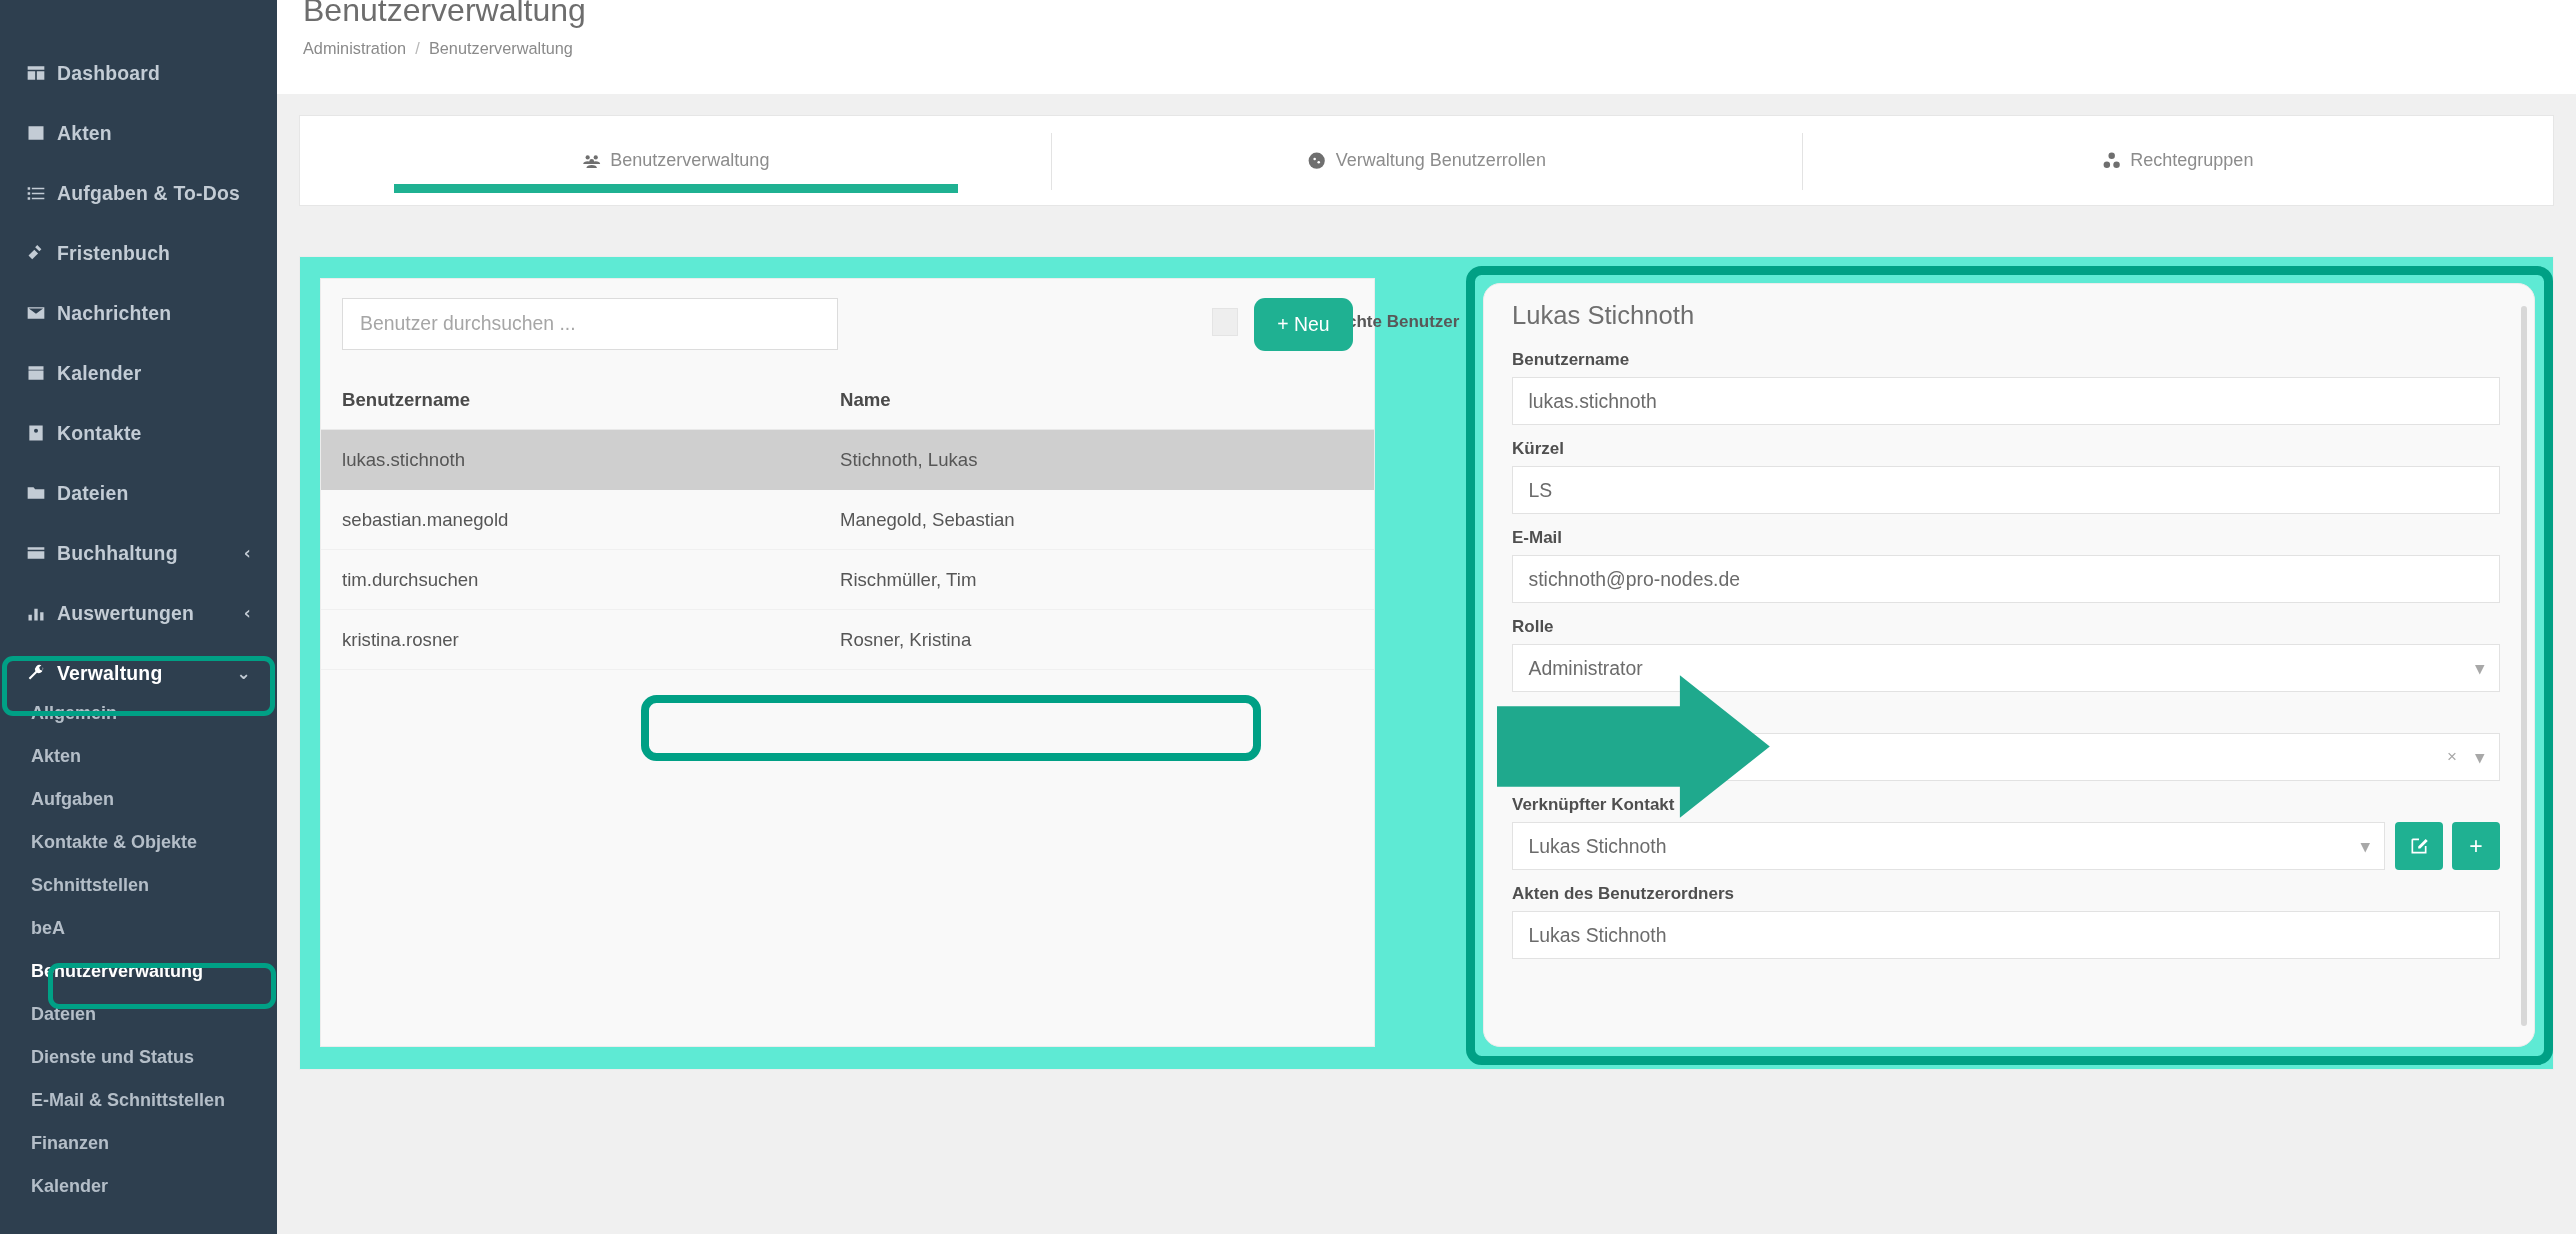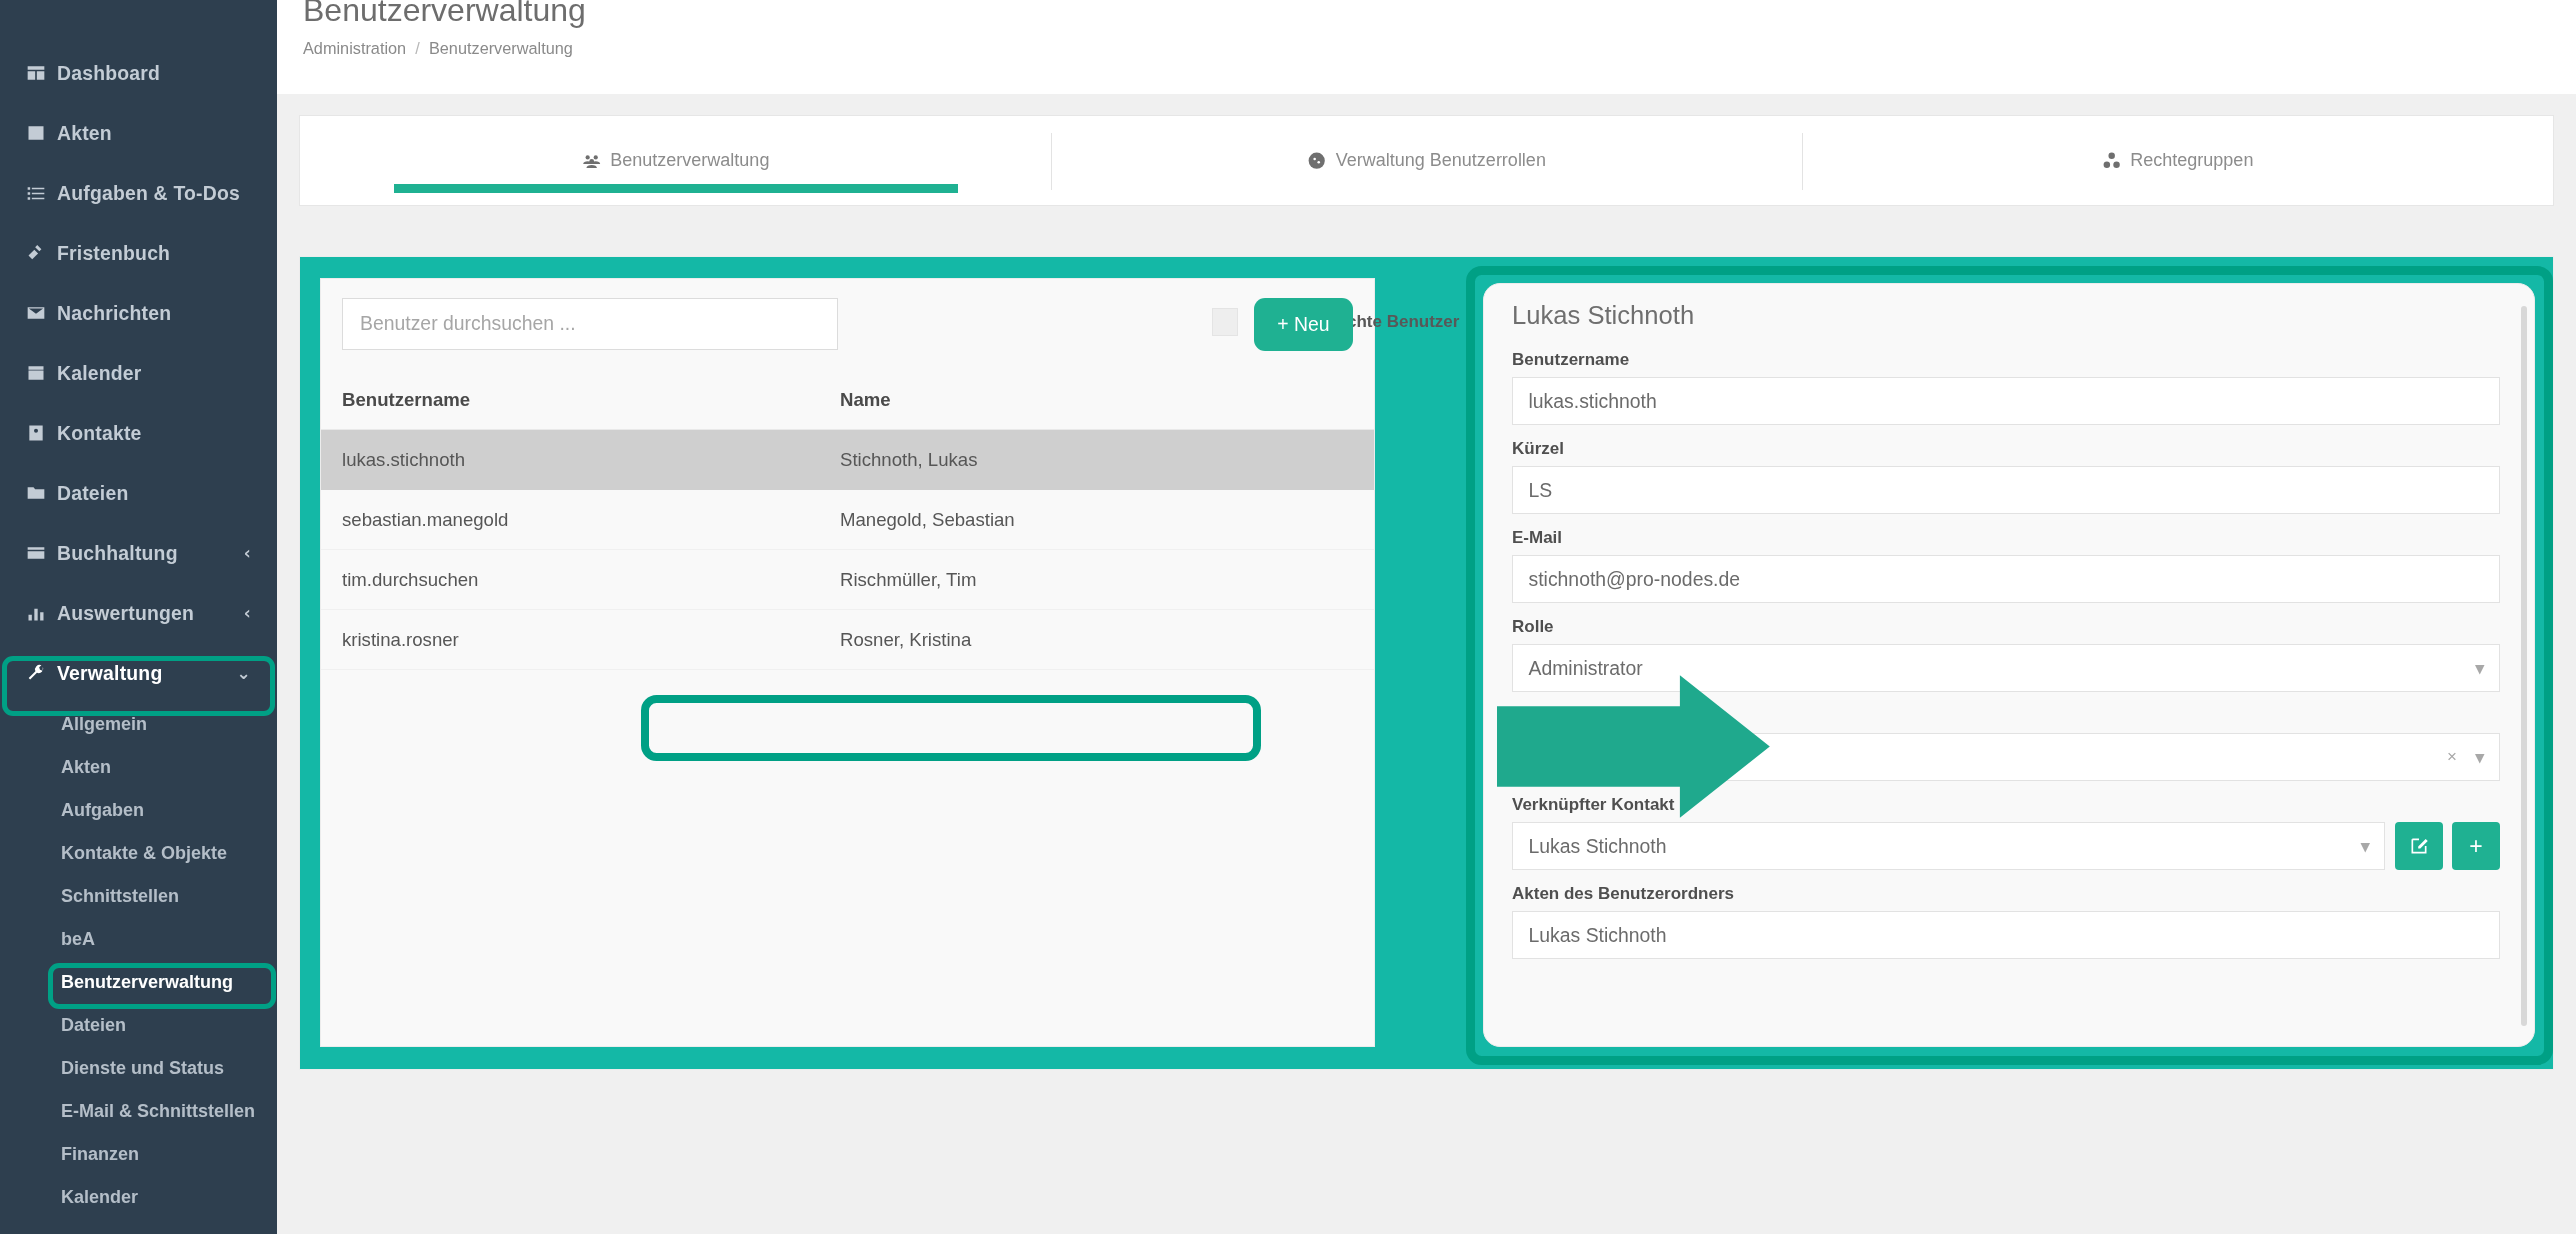--- a/index.html
+++ b/index.html
@@ -31,22 +31,22 @@
   .nav-item .ico svg { display: block; }
   .nav-item .lbl { white-space: nowrap; }
   .nav-item .chev {
     margin-left: auto; font-size: 17px; color: #c3ccd5;
     font-family: "DejaVu Sans", sans-serif;
   }
   .nav-item.active { color: #ffffff; }
   .nav-item.active .ico { color: #ffffff; }
 
   .sub-item {
-    display: flex; align-items: center;
-    height: 43px; padding-left: 61px;
+    display: flex; 
+    height: 43px; padding-left: 31px;
     color: #b4bec8; font-size: 18px; font-weight: bold;
   }
   .sub-item.current { color: #ffffff; }
 
   
   .hl-box {
     position: absolute;
     border: 5.4px solid #00a085;
     border-radius: 11px;
     pointer-events: none;
@@ -90,21 +90,21 @@
   .tab.active .underline {
     position: absolute; bottom: 12.4px; left: 50%;
     transform: translateX(-50%);
     width: 564px; height: 8.5px; background: #1fb192;
   }
 
   
   #list-card {
     position: absolute; left: 22px; top: 256px;
     width: 2255px; height: 814px;
-    background: #14b8a6; border: 0.8px solid #ececec;
+    background: #5eead4; border: 0.8px solid #ececec;
   }
   #list-inner {
     position: absolute; left: 20px; top: 21px;
     width: 1055px; height: 769px;
     background: #f9f9f9; border: 0.8px solid #ececec;
   }
   #toolbar {
     position: absolute; left: 0; top: 0; width: 100%; height: 91px;
   }
   #search-input {

